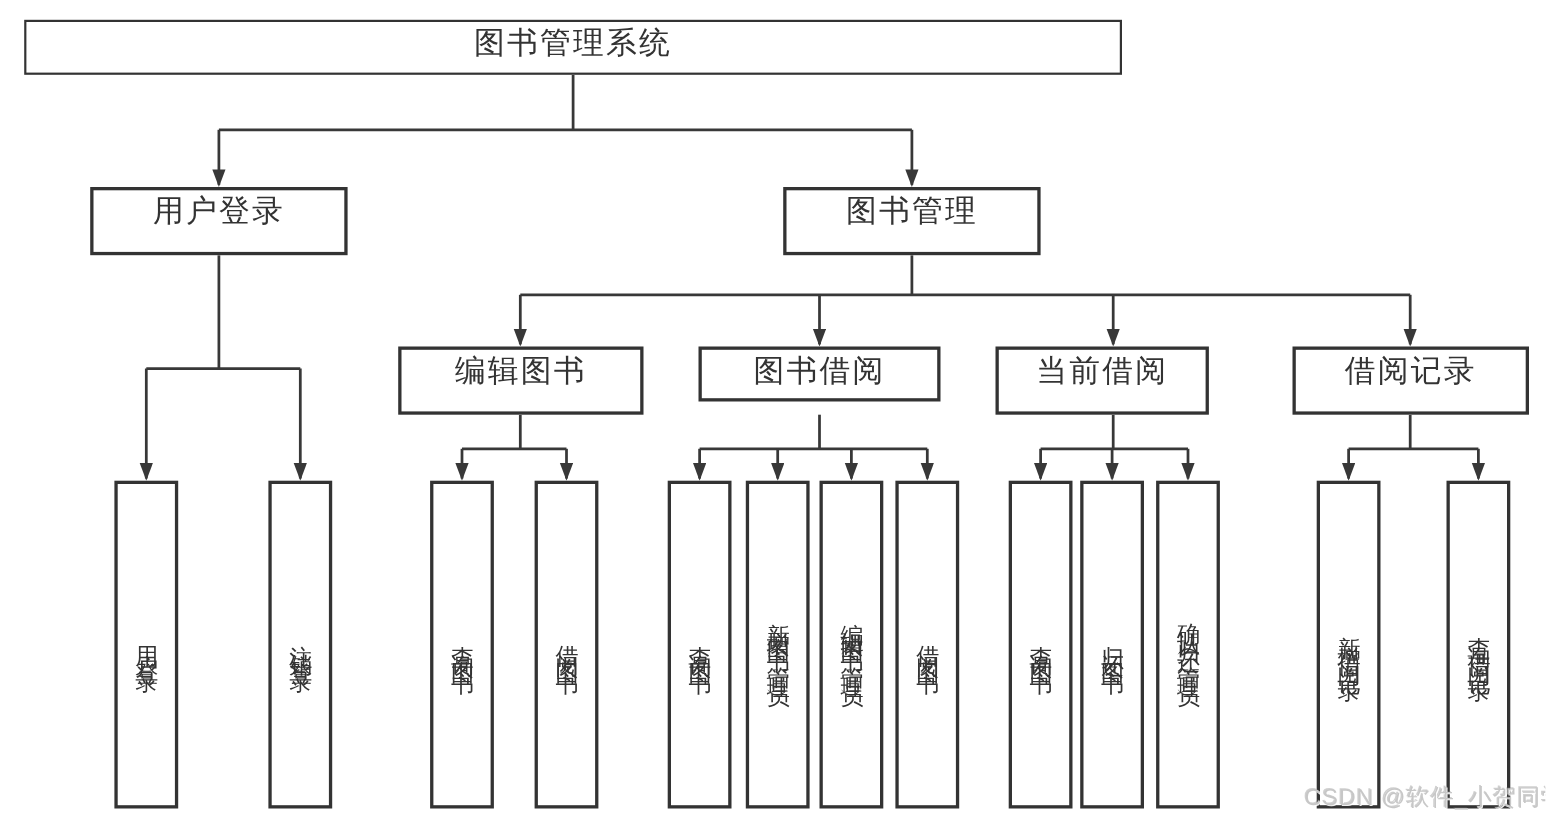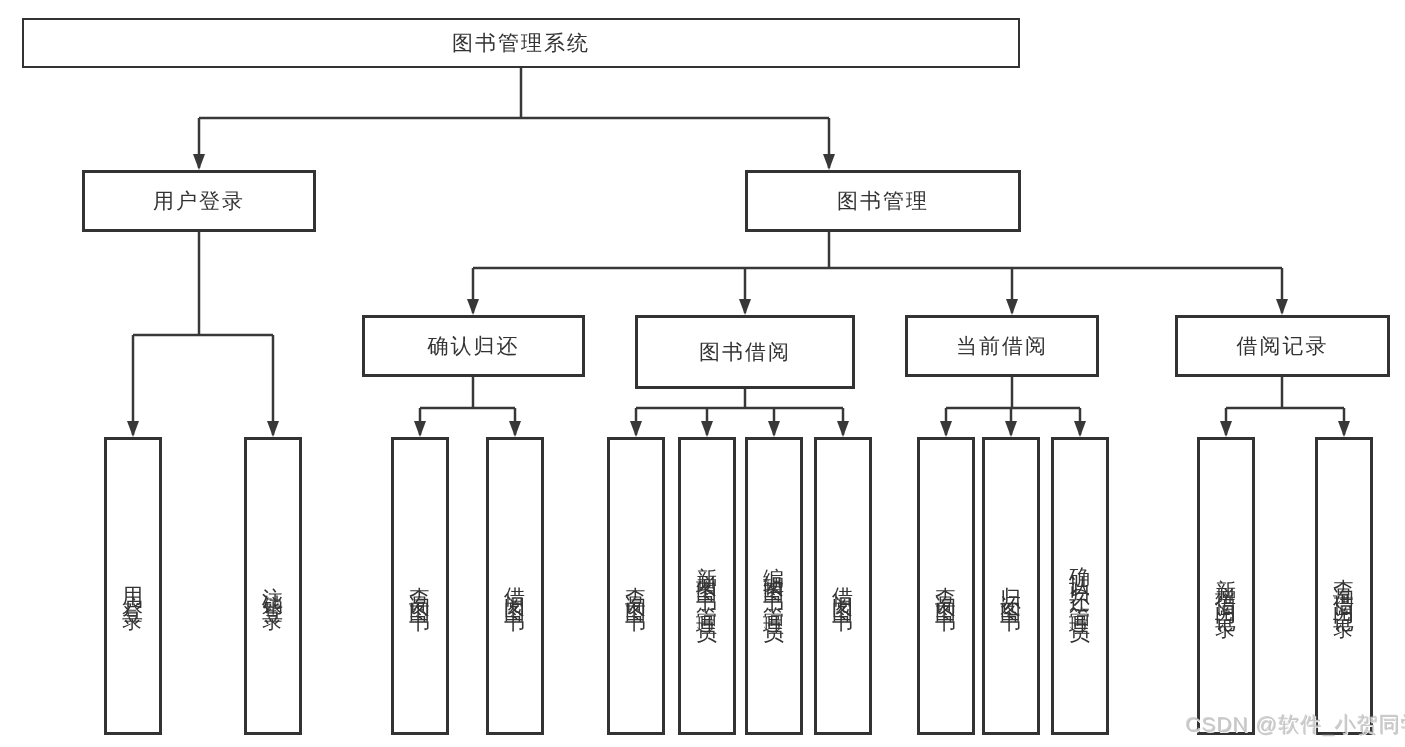--- a/index.html
+++ b/index.html
@@ -9,22 +9,22 @@
     width:1405px;height:747px;
     background:#ffffff;
     overflow:hidden;
   }
   #wires{position:absolute;left:0;top:0;width:1405px;height:747px;}
   .hbox{
     position:absolute;
     box-sizing:border-box;
     border:3px solid #333333;
     background:#ffffff;
-    display:flex;align-items:center;justify-content:center;
-    font-size:21px;color:#333333;
+    display:flex;align-items:flex-start;justify-content:center;
+    font-size:28px;color:#333333;
     letter-spacing:2px;
     z-index:2;
   }
   .vbox{
     position:absolute;
     box-sizing:border-box;
     border:3px solid #333333;
     background:#ffffff;
     top:437px;height:298px;width:58px;
     display:flex;align-items:center;justify-content:center;
@@ -104,28 +104,28 @@
     </g>
   </svg>
 
   <div class="hbox" style="left:22px;top:18px;width:998px;height:50px;border-width:2px;">
     <span>图书管理系统</span>
   </div>
 
   <div class="hbox" style="left:82px;top:170px;width:234px;height:62px;">
     <span>用户登录</span>
   </div>
-  <div class="hbox" style="left:712px;top:170px;width:276px;height:62px;margin-left:33px;">
+  <div class="hbox" style="left:712px;top:170px;width:234px;height:62px;">
     <span>图书管理</span>
   </div>
 
   <div class="hbox" style="left:362px;top:315px;width:223px;height:62px;">
-    <span>确认归还</span>
+    <span>编辑图书</span>
   </div>
-  <div class="hbox" style="left:635px;top:315px;width:220px;height:74px;">
+  <div class="hbox" style="left:635px;top:315px;width:220px;height:50px;">
     <span>图书借阅</span>
   </div>
   <div class="hbox" style="left:905px;top:315px;width:194px;height:62px;">
     <span>当前借阅</span>
   </div>
   <div class="hbox" style="left:1175px;top:315px;width:215px;height:62px;">
     <span>借阅记录</span>
   </div>
 
   <div class="vbox" style="left:104px;">

